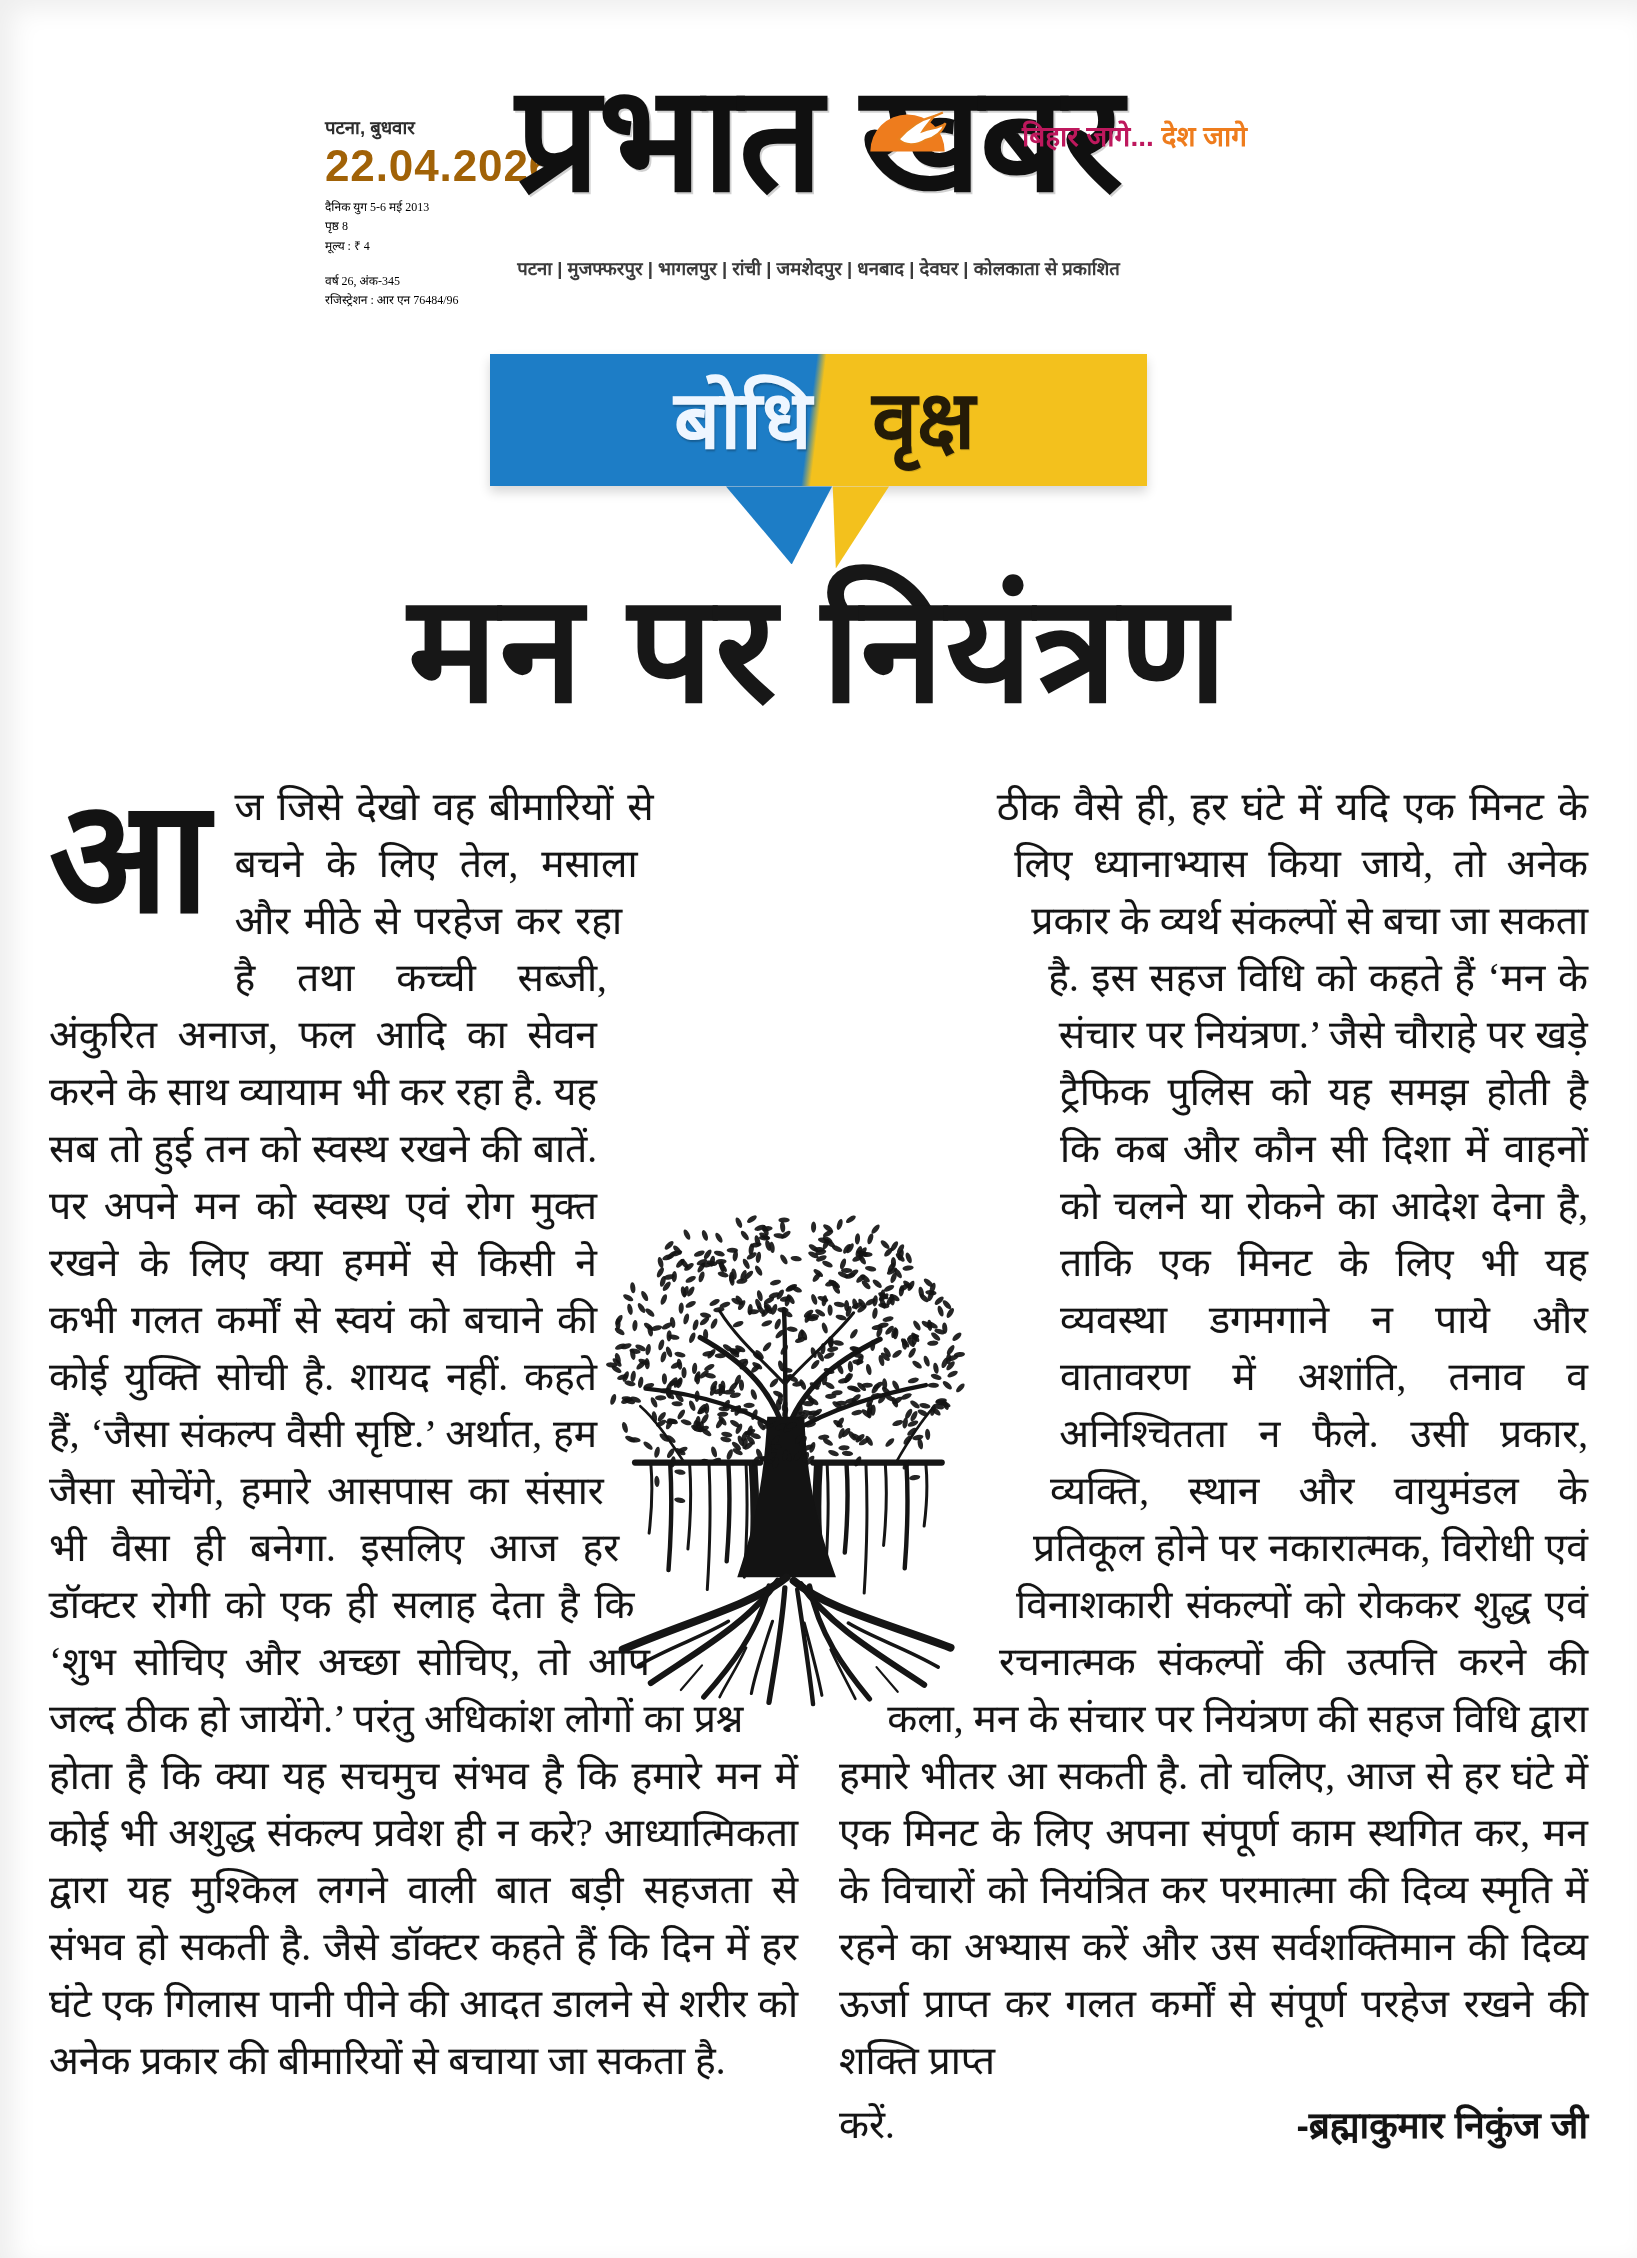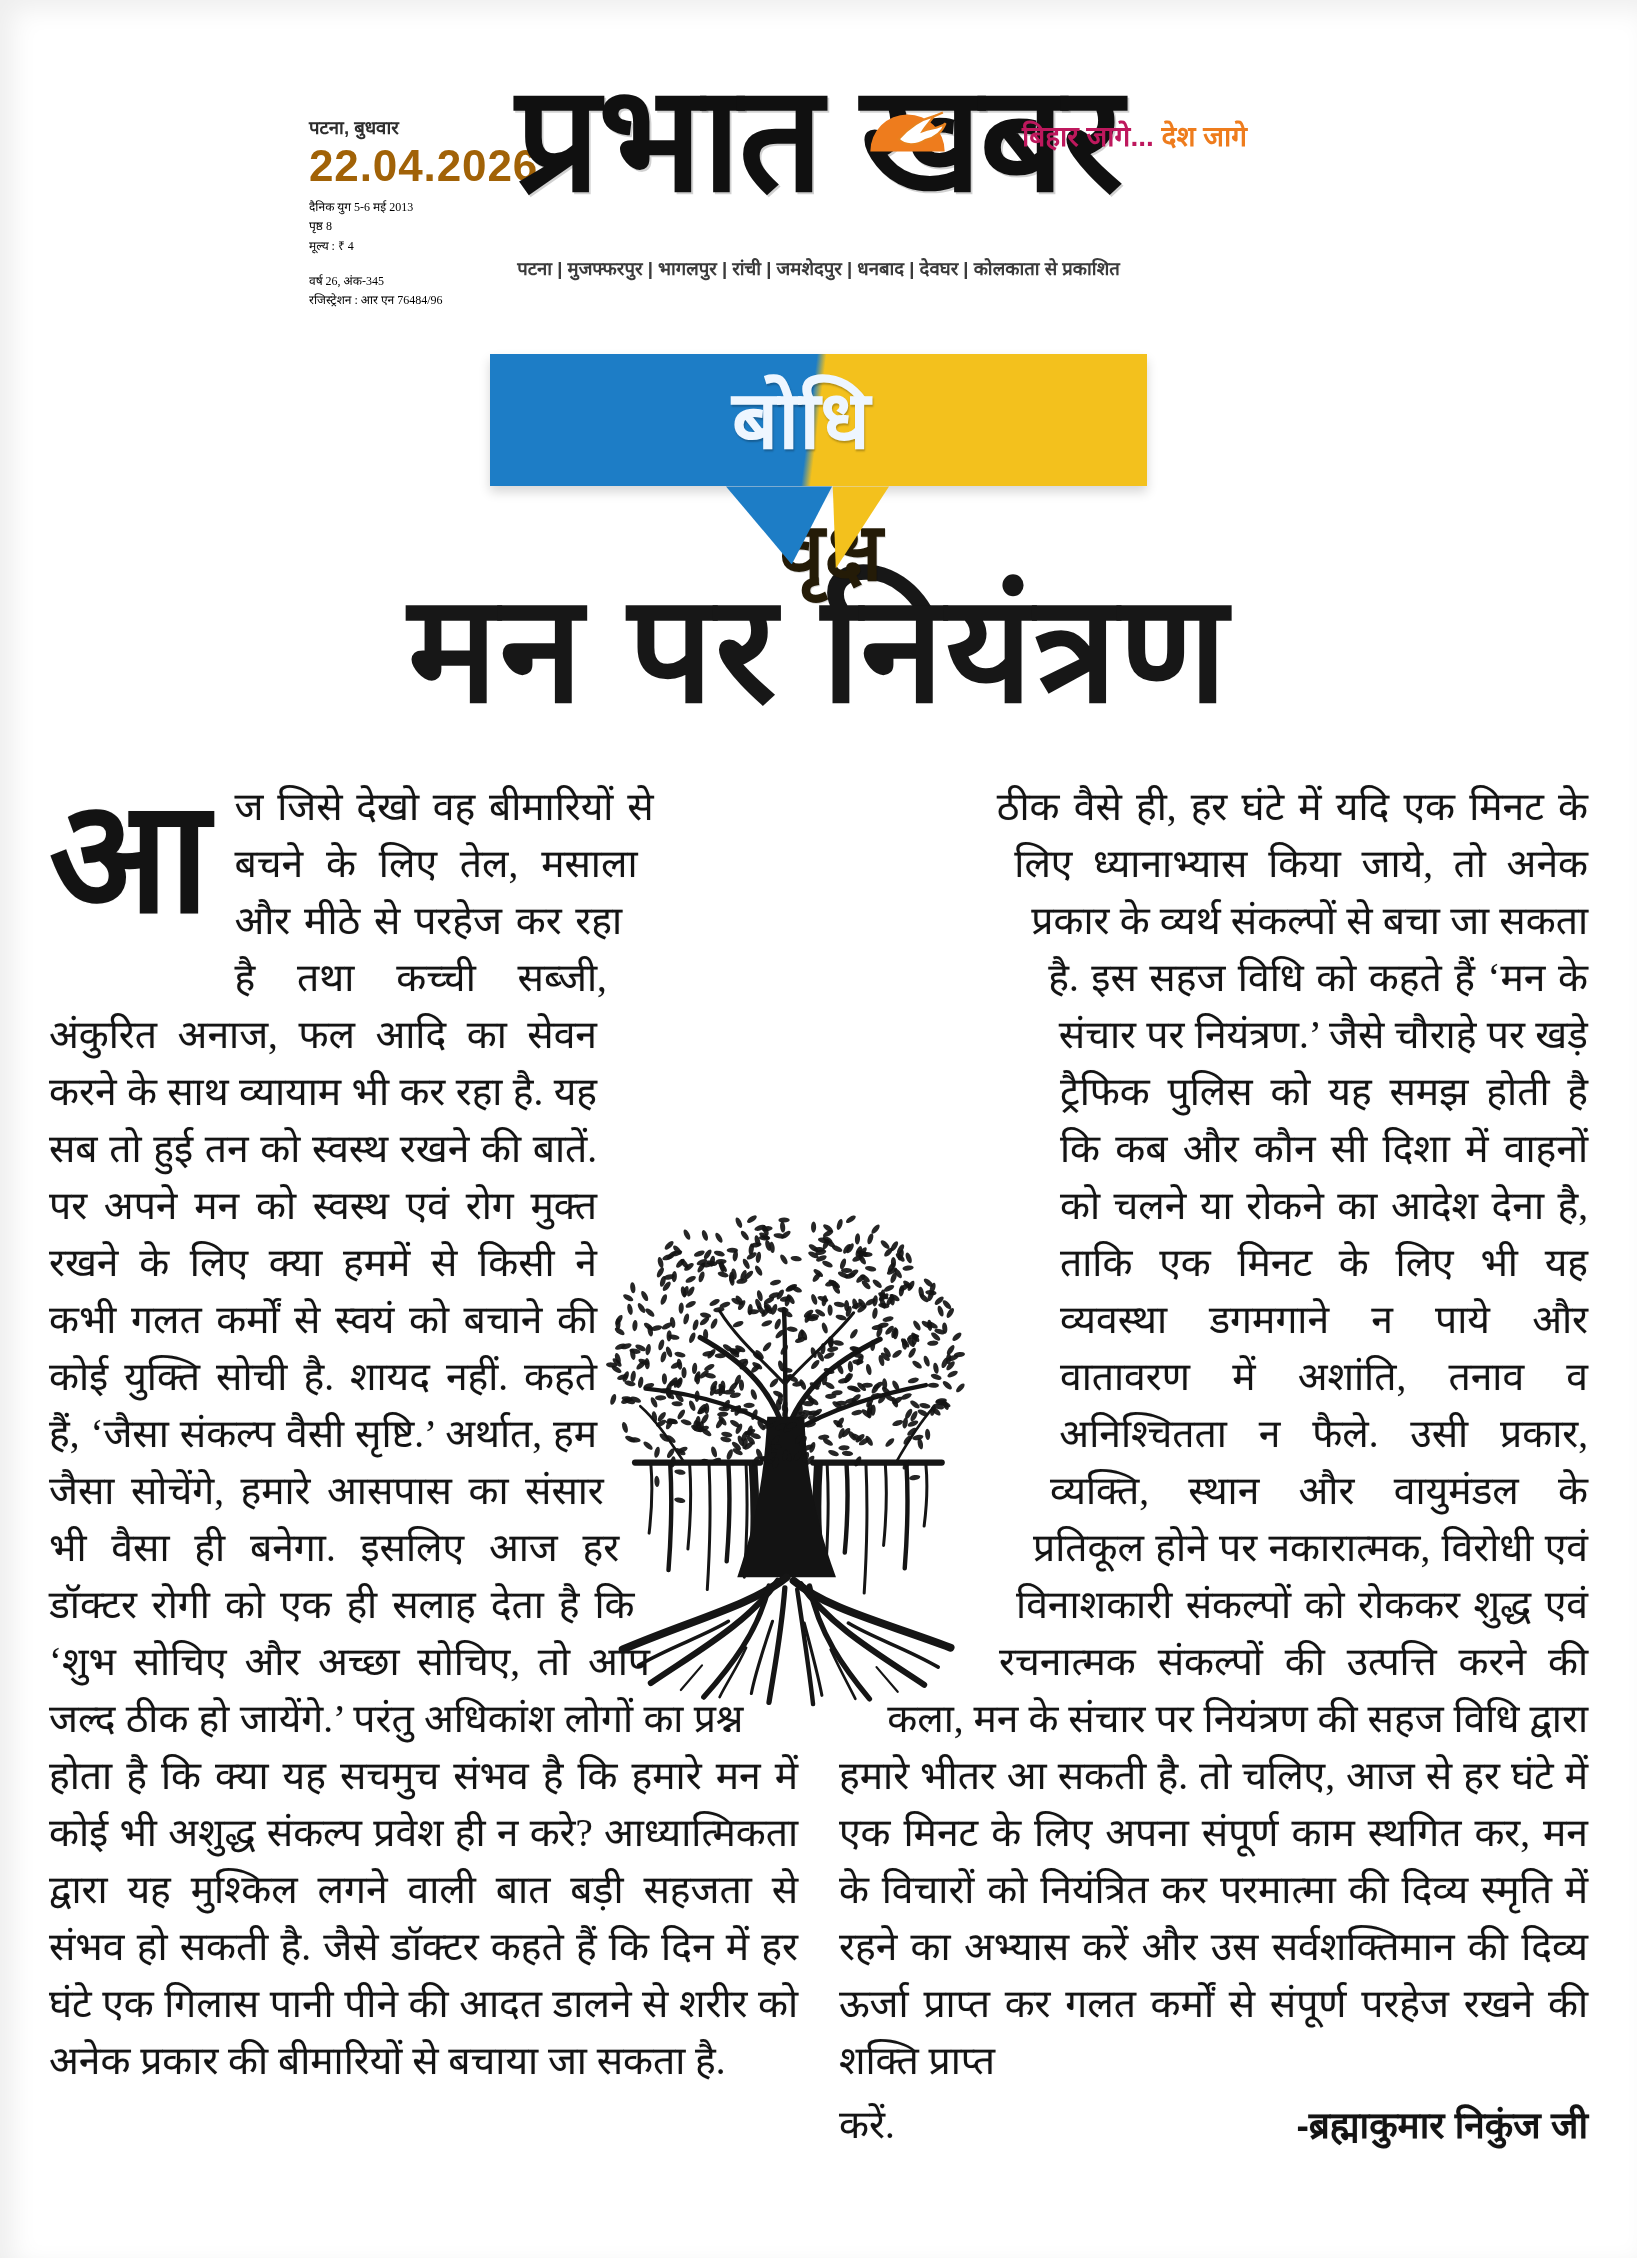--- a/index.html
+++ b/index.html
@@ -1,39 +1,39 @@
 <!DOCTYPE html>
 <html lang="hi" style="--orange: #ee7c1d; --blue: #1d7dc6; --yellow: #f3c11d;font-size:14px"><head>
 <meta charset="utf-8">
 <style>
   html,body{margin:0;padding:0;background:#e9e9e9;}
   .page{position:relative;width:1637px;height:2258px;background:#ffffff;overflow:hidden;
         font-family:"Liberation Serif",serif;color:#141414;
         box-shadow:inset 12.4px 8.8px 26.5px rgba(0,0,0,.07);}
   
   .header{position:relative;height:300px;margin-top:42px;}
-  .date-block{position:absolute;left:309px;top:72px;width:265px;}
+  .date-block{position:absolute;left:325px;top:72px;width:265px;}
   .place-day{font-family:"Liberation Sans",sans-serif;font-weight:700;font-size:18.5px;color:#2e2e2e;}
   .date{font-family:"Liberation Sans",sans-serif;font-weight:900;font-size:44px;color:#a16207;letter-spacing:0.9px;margin-top:1.8px;}
   .meta{font-size:12px;line-height:19.4px;color:#000000;margin-top:7px;filter:blur(0.4px);}
   .meta .gap{margin-top:16px;}
   .masthead{position:absolute;left:0;top:-3.5px;width:100%;text-align:center;
             font-family:"Liberation Sans",sans-serif;font-weight:900;font-size:148px;line-height:1.35;
             color:#101010;letter-spacing:-1.8px;text-shadow:1.8px 1.8px 0 rgba(0,0,0,.18);}
   .cities{position:absolute;left:0;top:213px;width:100%;text-align:center;
           font-family:"Liberation Sans",sans-serif;font-weight:600;font-size:18.5px;color:#3b3b3b;filter:blur(0.3px);}
   .sun{position:absolute;left:865px;top:51px;width:85px;height:64px;}
   .tagline{position:absolute;left:1022px;top:74px;font-family:"Liberation Sans",sans-serif;
            font-weight:700;font-size:28px;white-space:nowrap;}
   .tagline .g{color:#be185d;}
   .tagline .o{color:var(--orange);}
   
   .banner{position:relative;width:657px;height:132px;margin:12.4px auto 0;
           background:linear-gradient(97deg,var(--blue) 0 48.6%,var(--yellow) 50% 100%);
-          box-shadow:0 6.2px 10.6px rgba(0,0,0,.16);display:flex;align-items:center;flex-direction:column;}
+          box-shadow:0 6.2px 10.6px rgba(0,0,0,.16);display:flex;align-items:center;}
   .banner .w{font-family:"Liberation Sans",sans-serif;font-weight:800;font-size:81px;line-height:132px;}
   .banner .wl{flex:0 0 49%;text-align:right;padding-right:35px;color:#eef6ff;text-shadow:0.9px 1.8px 1.8px rgba(0,0,0,.25);}
   .banner .wr{padding-left:25px;color:#241b07;text-shadow:0.9px 0.9px 0 rgba(0,0,0,.15);}
   .tail-b{position:absolute;top:100%;left:236px;width:106px;height:78px;background:var(--blue);
           clip-path:polygon(0 0,100% 0,62% 100%);}
   .tail-y{position:absolute;top:100%;left:323px;width:76px;height:82px;background:var(--yellow);
           clip-path:polygon(26% 0,100% 0,30% 100%);}
   
   .headline{margin-top:81px;text-align:center;font-family:"Liberation Sans",sans-serif;
             font-weight:700;font-size:150px;line-height:1.1;letter-spacing:1.8px;color:#171717;}

